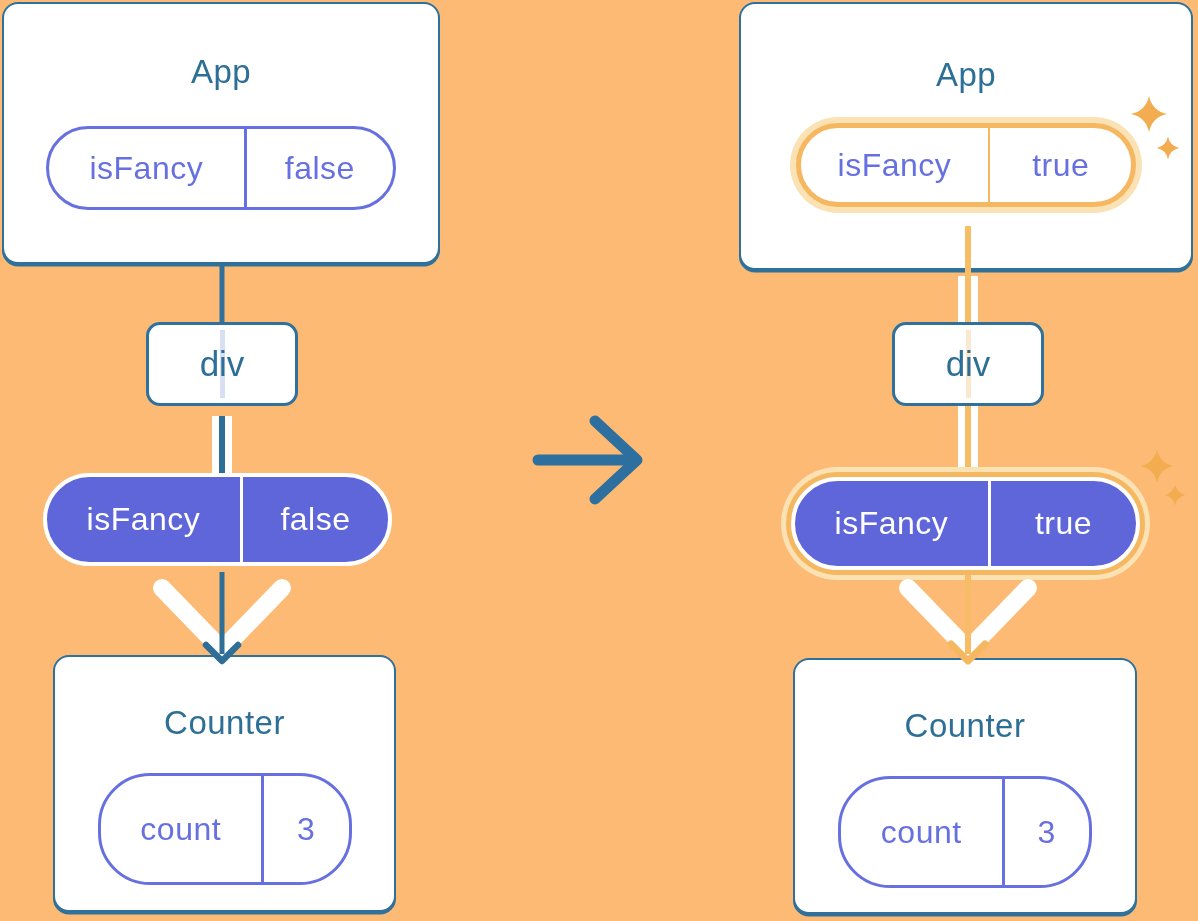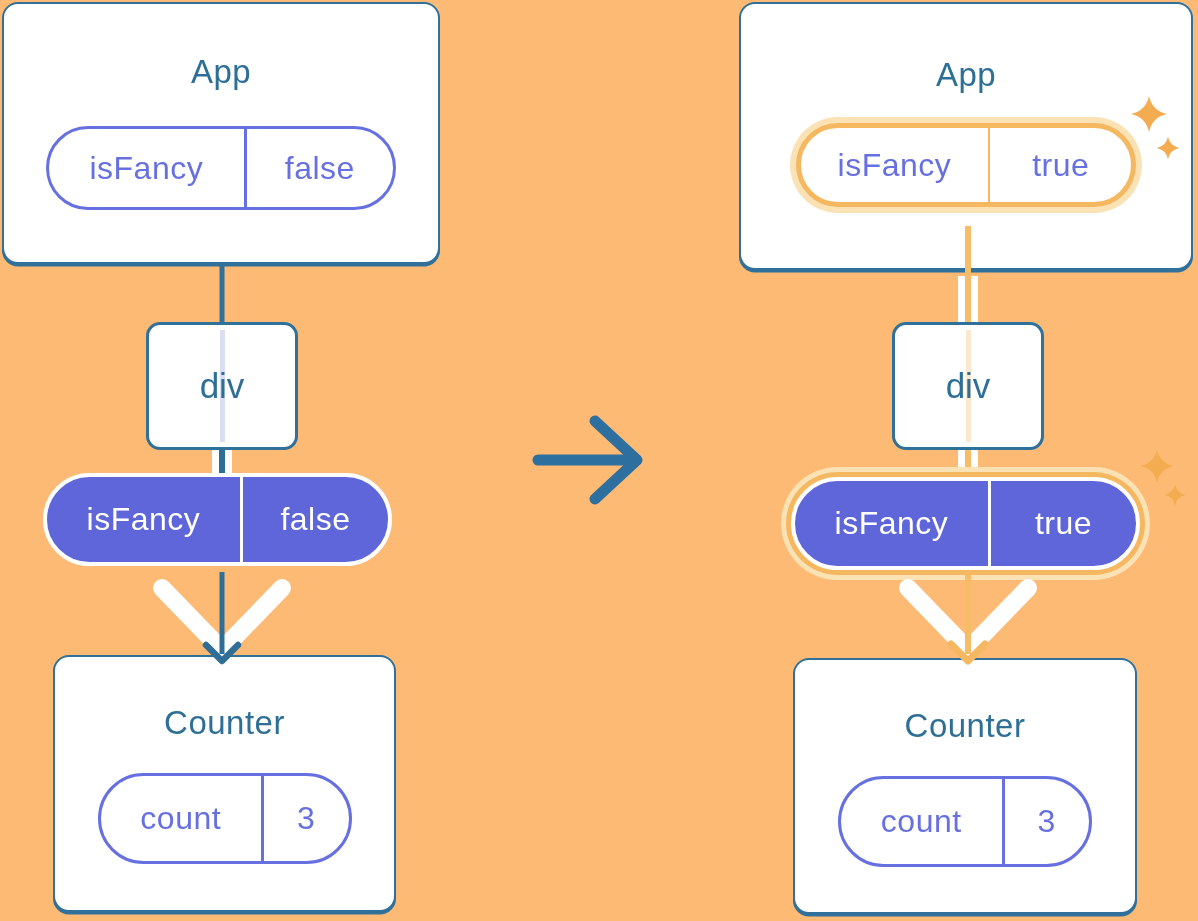--- a/index.html
+++ b/index.html
@@ -49,32 +49,32 @@
     position:absolute;background:#5E66D9;border:4px solid #fff;z-index:1;
   }
   .pill.solid .cell{color:#fff;}
   .pill.solid .vdivider{background:#fff;}
   .pill.solid.glow-ring{
     box-shadow:0 0 0 5px #F5B860,0 0 0 10px #FBE2B4;
   }
   .pill.solid .cell.bold{color:#fff;}
 
   .divbox{
-    position:absolute;width:152px;height:128px;background:#fff;
+    position:absolute;width:152px;height:84px;background:#fff;
     border:3px solid #30719B;border-radius:14px;box-sizing:border-box;
     display:flex;align-items:center;justify-content:center;z-index:1;
   }
   .divbox .through{
     position:absolute;top:5px;bottom:5px;left:50%;width:5px;margin-left:-2.5px;z-index:0;
   }
   .divbox .lbl{
     position:relative;z-index:1;color:#2D6F96;font-size:35px;font-weight:500;
   }
   .counter-pill-wrap{margin-top:28px;}
-  .pill.count{width:254px;height:91px;}
+  .pill.count{width:254px;height:112px;}
   .pill.count .cell.name{flex:1.9;}
 </style>
 </head>
 <body>
 
 <div class="canvas">
 
   <svg class="layer" id="layer-under" viewBox="0 0 1198 921">
 
     <line x1="222" y1="262" x2="222" y2="326" stroke="#30719B" stroke-width="5"></line>

